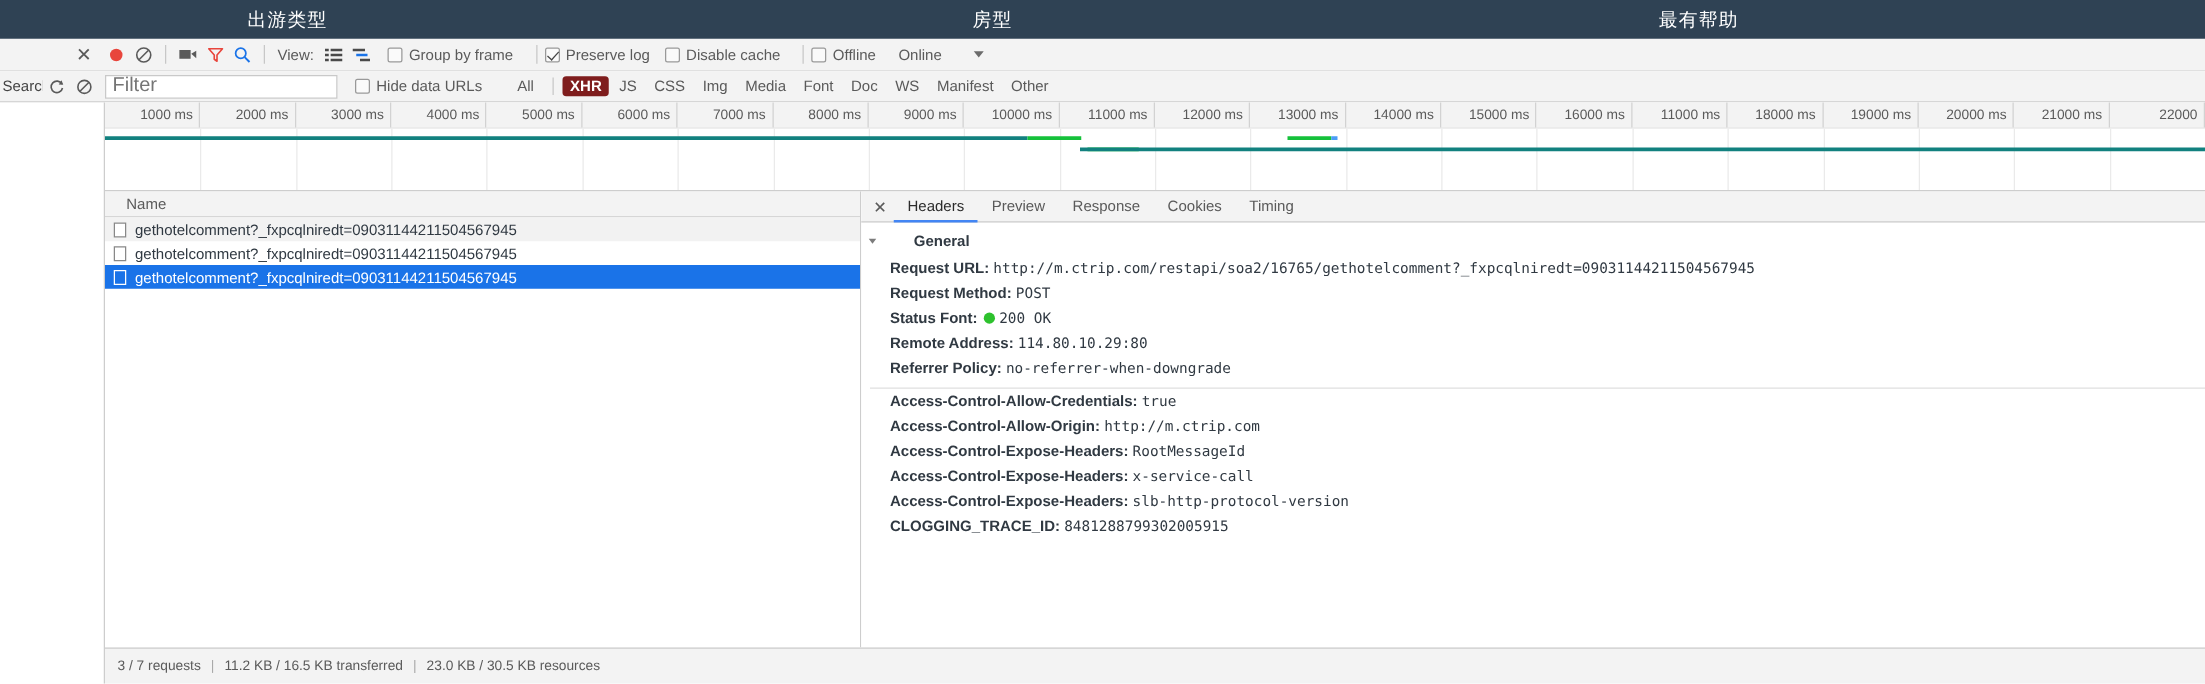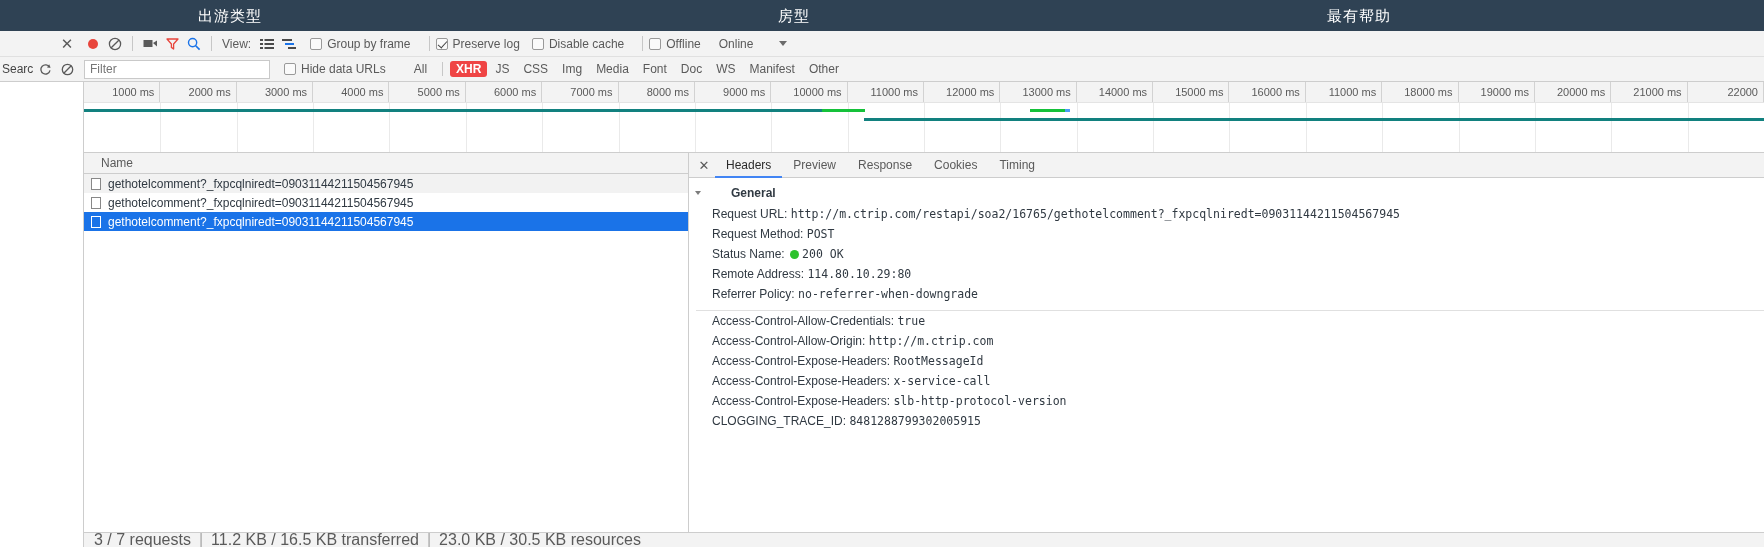--- a/index.html
+++ b/index.html
@@ -129,35 +129,35 @@
     font-size: 12px;
     color: #444;
     overflow: hidden;
     white-space: nowrap;
   }
   .filter-input {
     width: 186px;
     height: 19px;
     border: 1px solid #c9c9c9;
     background: #fff;
-    font-size: 12px;
+    font-size: 16px;
     color: #14532d;
     padding: 0 5px;
     font-family: "Liberation Sans", sans-serif;
     margin-left: 6px;
   }
   .types { display: flex; align-items: center; margin-left: 10px; }
   .type {
     padding: 1px 6px;
     margin-right: 2px;
     border-radius: 3px;
     cursor: default;
     white-space: nowrap;
   }
-  .type.active { background: #ef4444; color: #fff; font-weight: bold; }
+  .type.active { background: #7f1d1d; color: #fff; font-weight: bold; }
   .vsep { width: 1px; height: 14px; background: #c7c7c7; margin: 0 7px; }
 
   
   .body-wrap { flex: 1; display: flex; min-height: 0; }
   .left-rail {
     width: 84px;
     background: #fff;
     border-right: 1px solid #cdcdcd;
     flex: none;
   }
@@ -273,39 +273,39 @@
     margin-right: 5px;
     flex: none;
   }
   .view-source { font-weight: normal; color: #7a7a7a; margin-left: 20px; text-decoration: none; cursor: default;}
   .hdr-row {
     padding: 2px 0 2px 23px;
     line-height: 16px;
     white-space: nowrap;
     overflow: hidden;
   }
-  .hdr-name { font-weight: normal; color: #303942; }
+  .hdr-name { font-weight: bold; color: #303942; }
   .hdr-val { font-family: "DejaVu Sans Mono", monospace; color: #303942; font-size: 11.5px; }
   .status-dot {
     display: inline-block;
     width: 9px; height: 9px;
     border-radius: 50%;
     background: #2ec22e;
     margin: 0 3px -1px 2px;
   }
   .divider { height: 1px; background: #e0e0e0; margin: 6px 0 0 7px; }
 
   
   .statusbar {
-    height: 15px;
+    height: 29px;
     background: #f3f3f3;
     border-top: 1px solid #cdcdcd;
     display: flex;
     align-items: center;
-    font-size: 16px;
+    font-size: 11px;
     color: #5a5a5a;
     padding-left: 10px;
     white-space: nowrap;
   }
   .sb-sep { margin: 0 8px; color: #a9a9a9; }
 </style>
 </head>
 <body>
 
 <div class="page-header">
@@ -533,21 +533,21 @@
           </div>
 
           <div class="detail-body">
             <div class="sec-title">
               <span class="tri"></span>
               <span>General</span>
             </div>
             <div id="general-rows">
                 <div class="hdr-row"><span class="hdr-name">Request URL: </span><span class="hdr-val">http://m.ctrip.com/restapi/soa2/16765/gethotelcomment?_fxpcqlniredt=09031144211504567945</span></div>
                 <div class="hdr-row"><span class="hdr-name">Request Method: </span><span class="hdr-val">POST</span></div>
-                <div class="hdr-row"><span class="hdr-name">Status Name: </span><span class="status-dot"></span><span class="hdr-val">200 OK</span></div>
+                <div class="hdr-row"><span class="hdr-name">Status Font: </span><span class="status-dot"></span><span class="hdr-val">200 OK</span></div>
                 <div class="hdr-row"><span class="hdr-name">Remote Address: </span><span class="hdr-val">114.80.10.29:80</span></div>
                 <div class="hdr-row"><span class="hdr-name">Referrer Policy: </span><span class="hdr-val">no-referrer-when-downgrade</span></div>
               </div>
 
             <div class="divider"></div>
 
             <div id="resp-rows">
                 <div class="hdr-row"><span class="hdr-name">Access-Control-Allow-Credentials: </span><span class="hdr-val">true</span></div>
                 <div class="hdr-row"><span class="hdr-name">Access-Control-Allow-Origin: </span><span class="hdr-val">http://m.ctrip.com</span></div>
                 <div class="hdr-row"><span class="hdr-name">Access-Control-Expose-Headers: </span><span class="hdr-val">RootMessageId</span></div>

